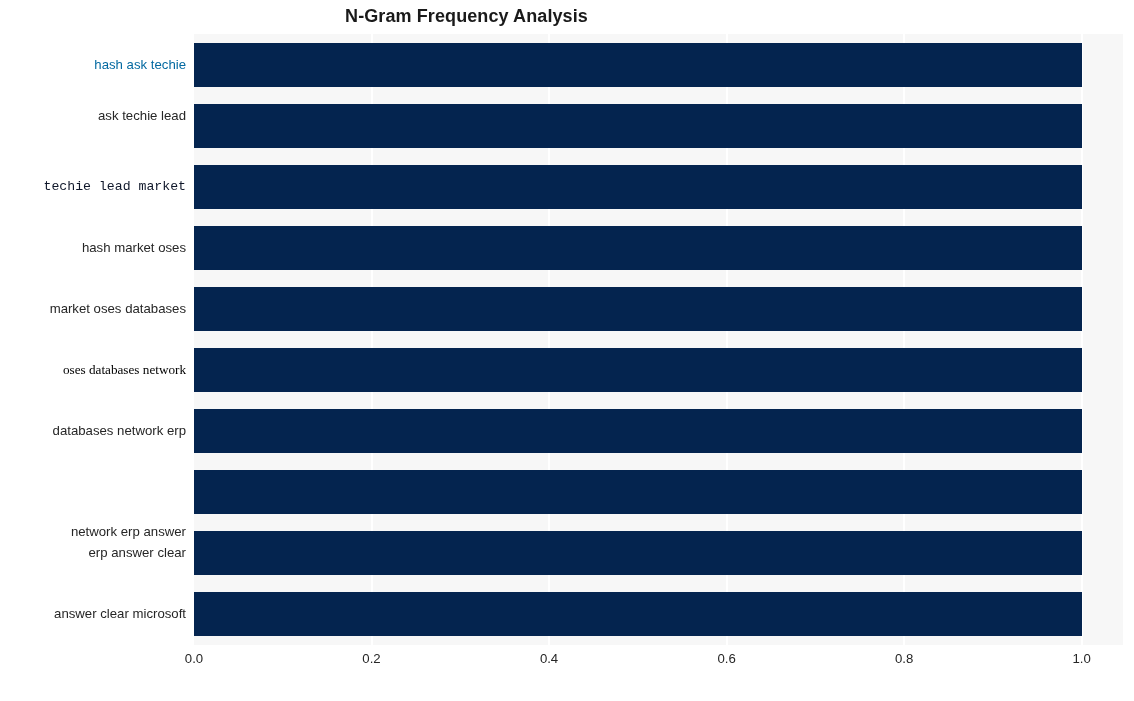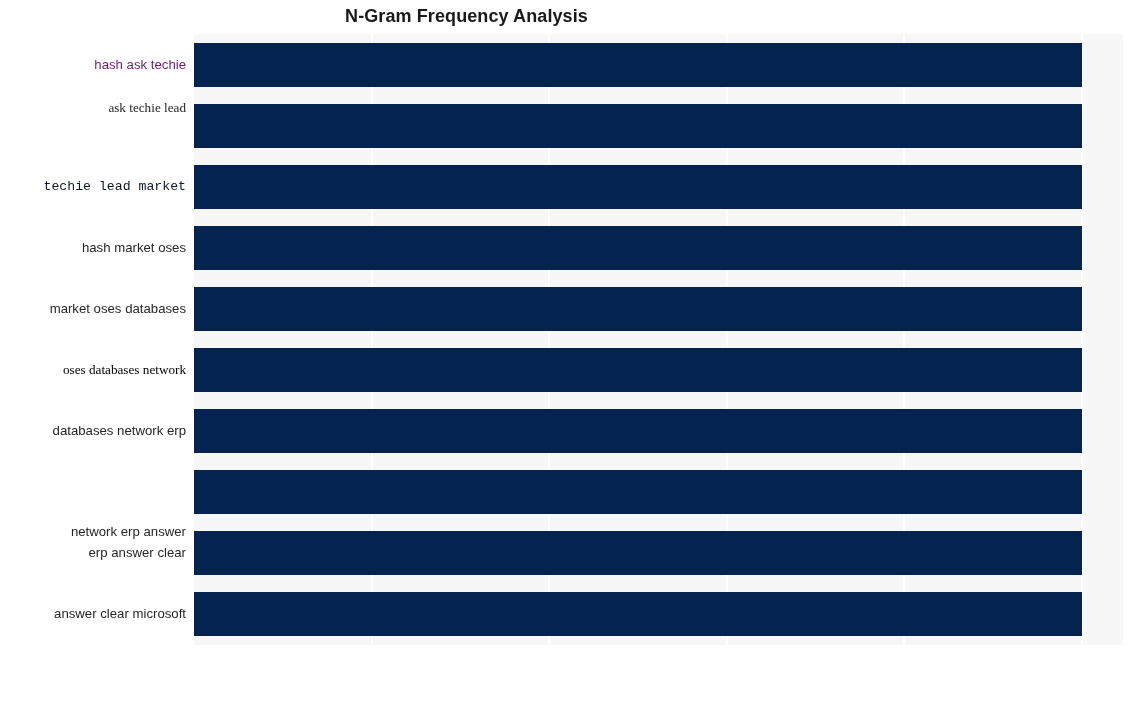--- a/index.html
+++ b/index.html
@@ -135,27 +135,35 @@
         <div class="bar" style="top: 252.95px; left: 0px; width: 887.636px; height: 44px; background: rgb(4, 36, 79);"></div>
         <div class="bar" style="top: 314.05px; left: 0px; width: 887.636px; height: 44px; background: rgb(4, 36, 79);"></div>
         <div class="bar" style="top: 375.15px; left: 0px; width: 887.636px; height: 44px; background: rgb(4, 36, 79);"></div>
         <div class="bar" style="top: 436.25px; left: 0px; width: 887.636px; height: 44px; background: rgb(4, 36, 79);"></div>
         <div class="bar" style="top: 497.35px; left: 0px; width: 887.636px; height: 44px; background: rgb(4, 36, 79);"></div>
         <div class="bar" style="top: 558.45px; left: 0px; width: 887.636px; height: 44px; background: rgb(4, 36, 79);"></div>
       </div>
   </div>
 
   <div id="y-axis-labels">
-      <div class="y-tick-label" style="top: 23.55px; color: #701a75; margin-left: 34px;">hash ask techie</div>
-      <div class="y-tick-label" style="top: 67px; color: rgb(38, 38, 38); font-family: Liberation Serif, serif;">ask techie lead</div>
+      <div class="y-tick-label" style="top: 23.55px; color: #0369a1; margin-left: 34px;">hash ask techie</div>
+      <div class="y-tick-label" style="top: 75px; color: rgb(38, 38, 38);">ask techie lead</div>
       <div class="y-tick-label" style="top: 145.75px; color: #0f172a; font-family: Liberation Mono, monospace;">techie lead market</div>
       <div class="y-tick-label" style="top: 206.85px; color: rgb(38, 38, 38);">hash market oses</div>
       <div class="y-tick-label" style="top: 267.95px; color: rgb(38, 38, 38);">market oses databases</div>
       <div class="y-tick-label" style="top: 329.05px; color: #000000; font-family: Liberation Serif, serif;">oses databases network</div>
       <div class="y-tick-label" style="top: 390.15px; color: rgb(38, 38, 38);">databases network erp</div>
       <div class="y-tick-label" style="top: 451.25px; color: rgb(38, 38, 38); margin-top: 40px;">network erp answer</div>
       <div class="y-tick-label" style="top: 512.35px; color: rgb(38, 38, 38);">erp answer clear</div>
       <div class="y-tick-label" style="top: 573.45px; color: rgb(38, 38, 38);">answer clear microsoft</div>
     </div>
 
+  <div id="x-axis-labels">
+      <div class="x-tick-label" style="left: 194px; color: rgb(38, 38, 38);">0.0</div>
+      <div class="x-tick-label" style="left: 371.527px; color: rgb(38, 38, 38);">0.2</div>
+      <div class="x-tick-label" style="left: 549.054px; color: rgb(38, 38, 38);">0.4</div>
+      <div class="x-tick-label" style="left: 726.582px; color: rgb(38, 38, 38);">0.6</div>
+      <div class="x-tick-label" style="left: 904.109px; color: rgb(38, 38, 38);">0.8</div>
+      <div class="x-tick-label" style="left: 1081.64px; color: rgb(38, 38, 38);">1.0</div>
+    </div>
 
 
 </div>
 
 </body></html>

